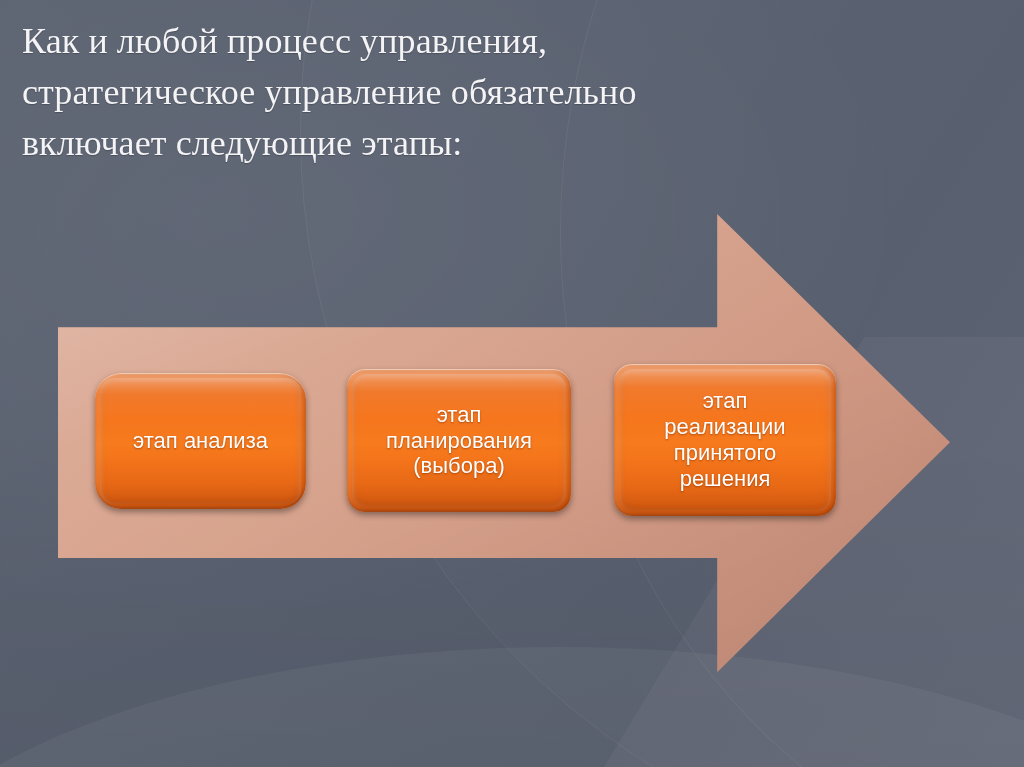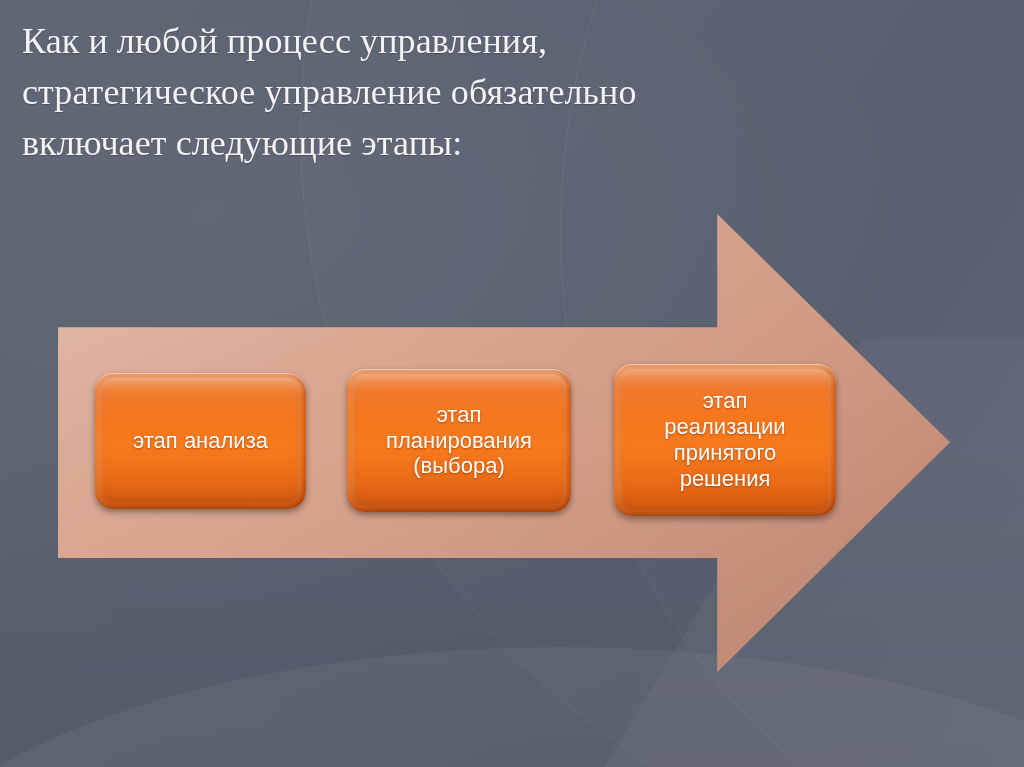--- a/index.html
+++ b/index.html
@@ -165,21 +165,21 @@
     color: #ffffff;
     font-family: "Liberation Sans", sans-serif;
     font-size: 22px;
     line-height: 1.18;
     text-align: center;
     white-space: pre-line;
     text-shadow: 0 1px 2px rgba(110,40,0,0.55);
     padding: 0 6px;
   }
 
-  #stage-0 { left: 95px;  top: 373px; width: 211px; height: 136px; }
+  #stage-0 { left: 95px;  top: 373px; width: 211px; height: 136px; border-radius: 26px; }
   #stage-1 { left: 347px; top: 369px; width: 224px; height: 143px; }
   #stage-2 { left: 614px; top: 364px; width: 222px; height: 152px; }
 </style>
 </head>
 <body>
 
 <div id="slide">
 
   <div class="bg-base"></div>
   <div class="bg-arc-1"></div>

